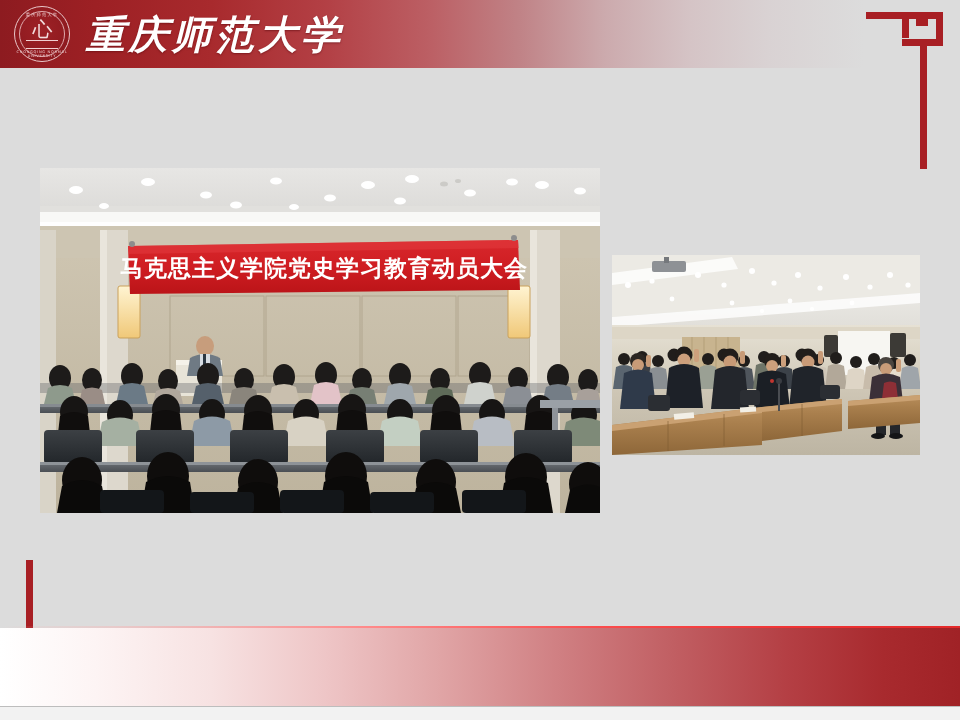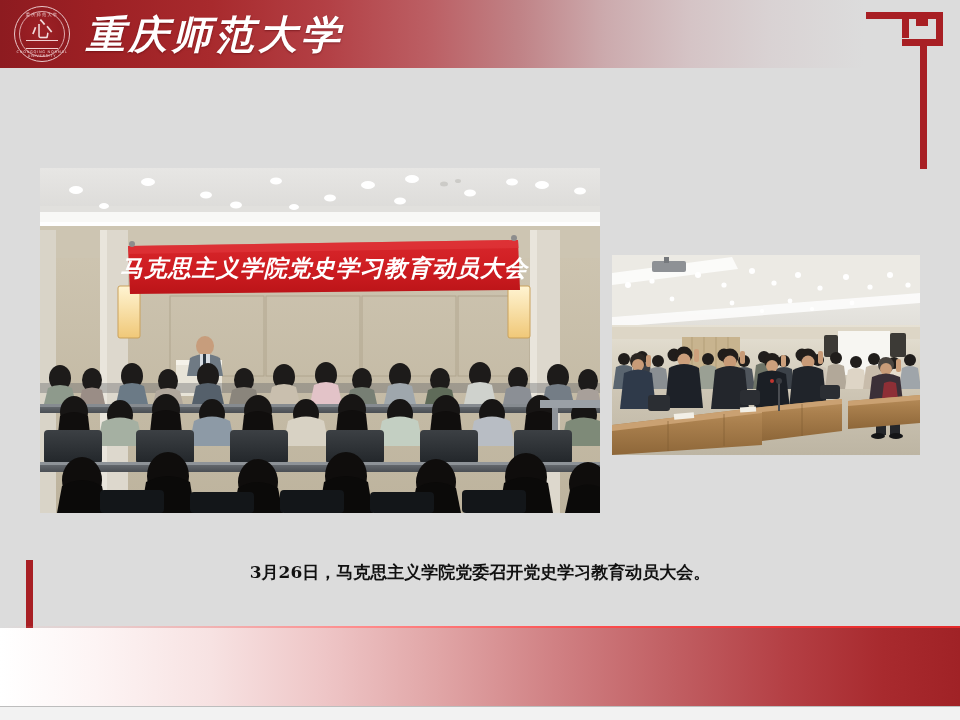--- a/index.html
+++ b/index.html
@@ -131,21 +131,20 @@
     letter-spacing: 1px;
     white-space: nowrap;
     text-shadow: 0.5px 0.5px 0 rgba(120,10,12,0.35);
   }
 
   
   .photo {
     position: absolute;
     overflow: hidden;
     background: #0f766e;
-    font-style: italic;
   }
   .photo svg { display: block; }
 
   
   .caption {
     position: absolute;
     left: 0;
     top: 560px;
     width: 960px;
     text-align: center;
@@ -631,21 +630,20 @@
         <rect x="36" y="140" width="22" height="16" rx="3"></rect>
         <rect x="128" y="135" width="20" height="15" rx="3"></rect>
         <rect x="208" y="130" width="20" height="14" rx="3"></rect>
       </g>
 
       <rect x="166" y="128" width="2" height="28" fill="#4a4d52"></rect>
       <circle cx="167" cy="126" r="3" fill="#3a3d42"></circle>
     </svg>
   </div>
 
-  <div class="caption">3月26日，马克思主义学院党委召开党史学习教育动员大会。</div>
 
   <div class="deco-bl">
 
     <i style="left:26px; top:560px; width:7px; height:108px;"></i>
 
     <i style="left:26px; top:661px; width:26px; height:7px;"></i>
     <i style="left:45px; top:661px; width:7px; height:26px;"></i>
 
     <i style="left:19px; top:681px; width:33px; height:7px;"></i>
     <i style="left:19px; top:681px; width:7px; height:26px;"></i>

